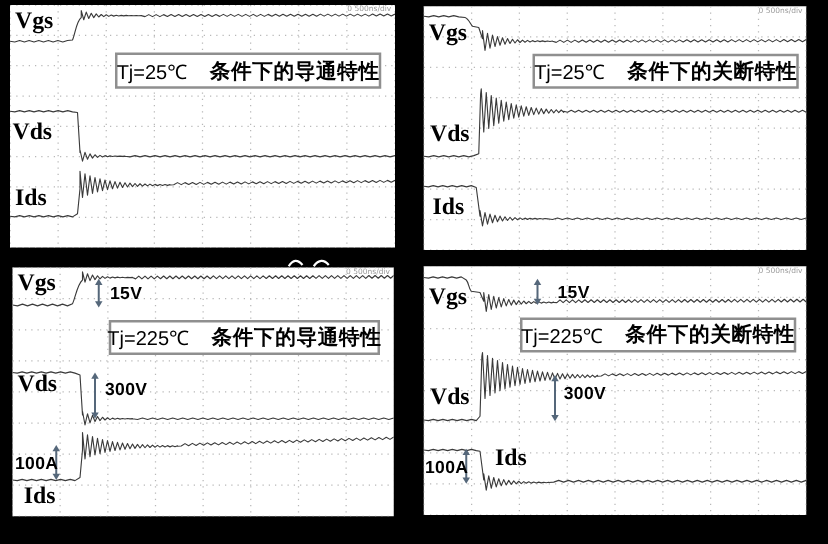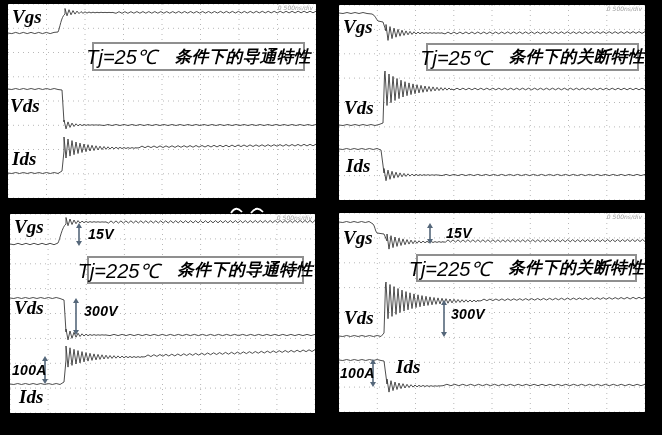--- a/index.html
+++ b/index.html
@@ -1,33 +1,33 @@
 <!DOCTYPE html>
 <html style="--bg: #000000; --panelbg: #ffffff; --trace: #3a3a3a; --grid: #b8b8b8; --tborder: #8f8f8f; --arrow: #55677a; --notecol: #9a9a9a;"><head>
 <meta charset="utf-8">
 <style>
   :root{
     --bg:#000000; --panelbg:#ffffff; --trace:#3a3a3a; --grid:#b8b8b8;
     --tborder:#8f8f8f; --arrow:#55677a; --notecol:#9a9a9a;
   }
   html,body{margin:0;padding:0;background:var(--bg);}
   #stage{position:relative;width:662px;height:435px;background:var(--bg);overflow:hidden;
-         font-family:"Liberation Sans",sans-serif;font-style:italic;}
+         font-family:"Liberation Sans",sans-serif;}
   .panel{position:absolute;background:var(--panelbg);}
   svg.scope{position:absolute;left:0;top:0;width:100%;height:100%;display:block;}
   .grid line{stroke:var(--grid);stroke-width:1;stroke-dasharray:1 4;}
   .trace path{stroke:var(--trace);fill:none;stroke-width:0.9;stroke-linejoin:round;}
   .arrow line{stroke:var(--arrow);stroke-width:1.6;}
   .arrow polygon{fill:var(--arrow);}
   .siglabel{position:absolute;font-family:"Liberation Serif",serif;font-weight:700;
             font-size:19px;line-height:1;color:#000;}
   .titlebox{position:absolute;background:#fff;border:2px solid var(--tborder);
             display:flex;align-items:center;justify-content:center;white-space:nowrap;
             color:#000;box-sizing:border-box;}
-  .tprefix{font-weight:400;font-size:20px;}
+  .tprefix{font-weight:400;font-size:16px;}
   .tsuffix{font-weight:700;font-size:16.5px;margin-left:18px;letter-spacing:.5px;}
   .ann{position:absolute;font-weight:700;font-size:14px;line-height:1;color:#000;letter-spacing:.3px;}
   .scalenote{position:absolute;top:1px;right:3px;font-size:6px;line-height:1;color:var(--notecol);
              font-family:"DejaVu Sans",sans-serif;}
   
   #p1{left:8px;top:4px;width:308px;height:194px;}
   #p2{left:339px;top:5px;width:306px;height:195px;}
   #p3{left:10px;top:214px;width:305px;height:199px;}
   #p4{left:339px;top:213px;width:306px;height:199px;}
   

